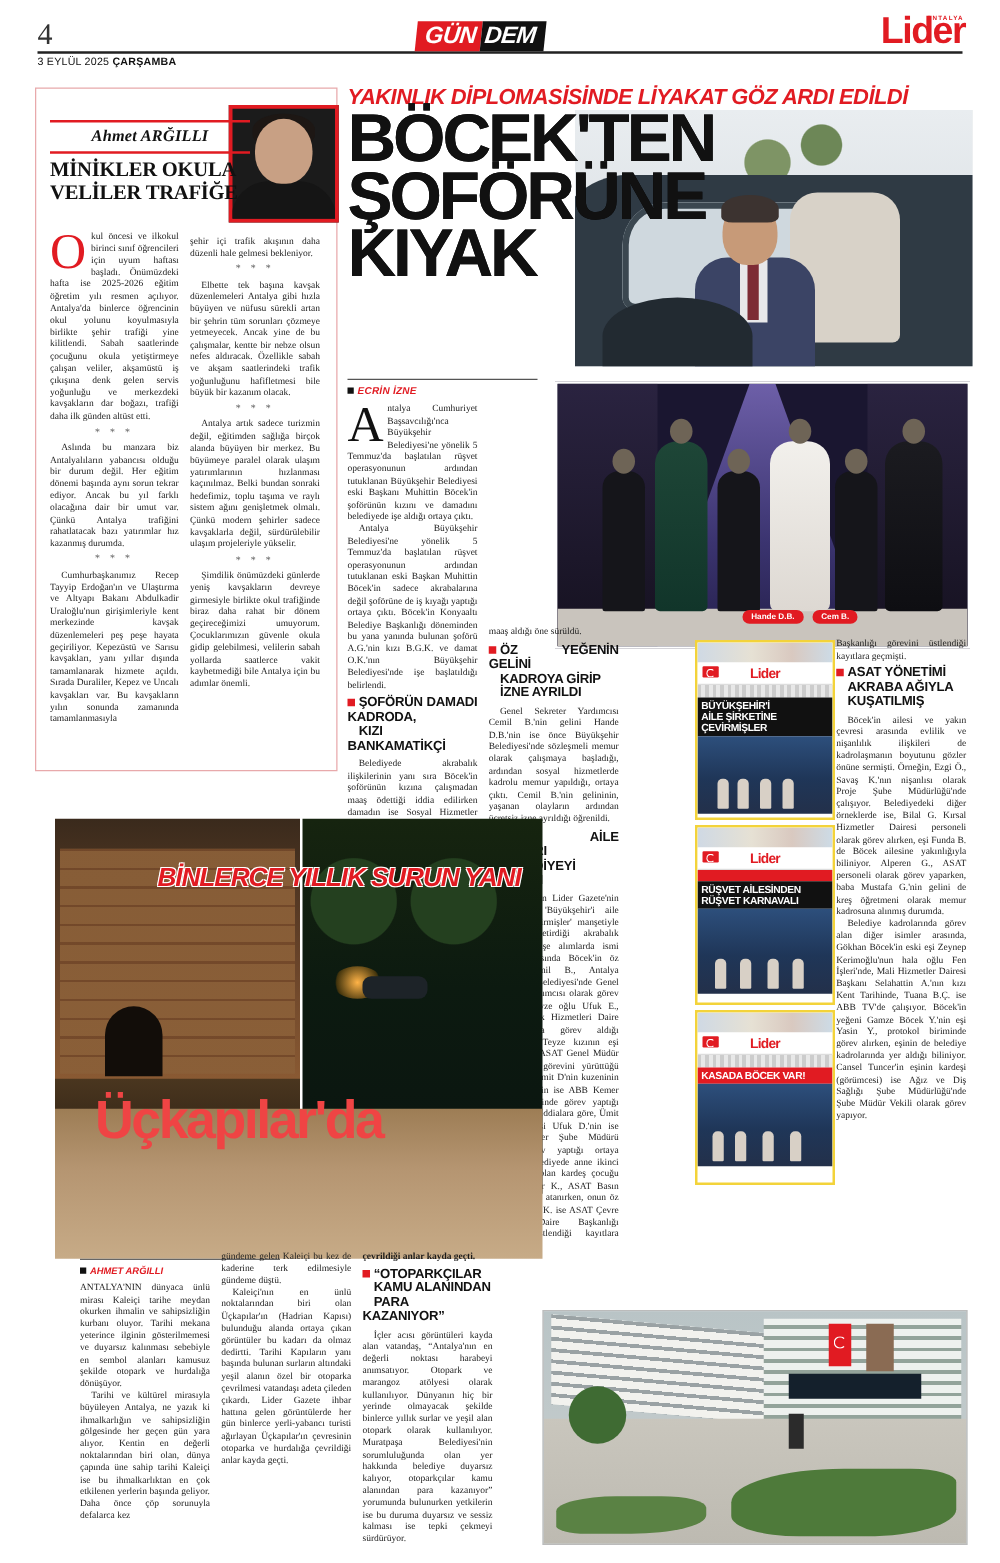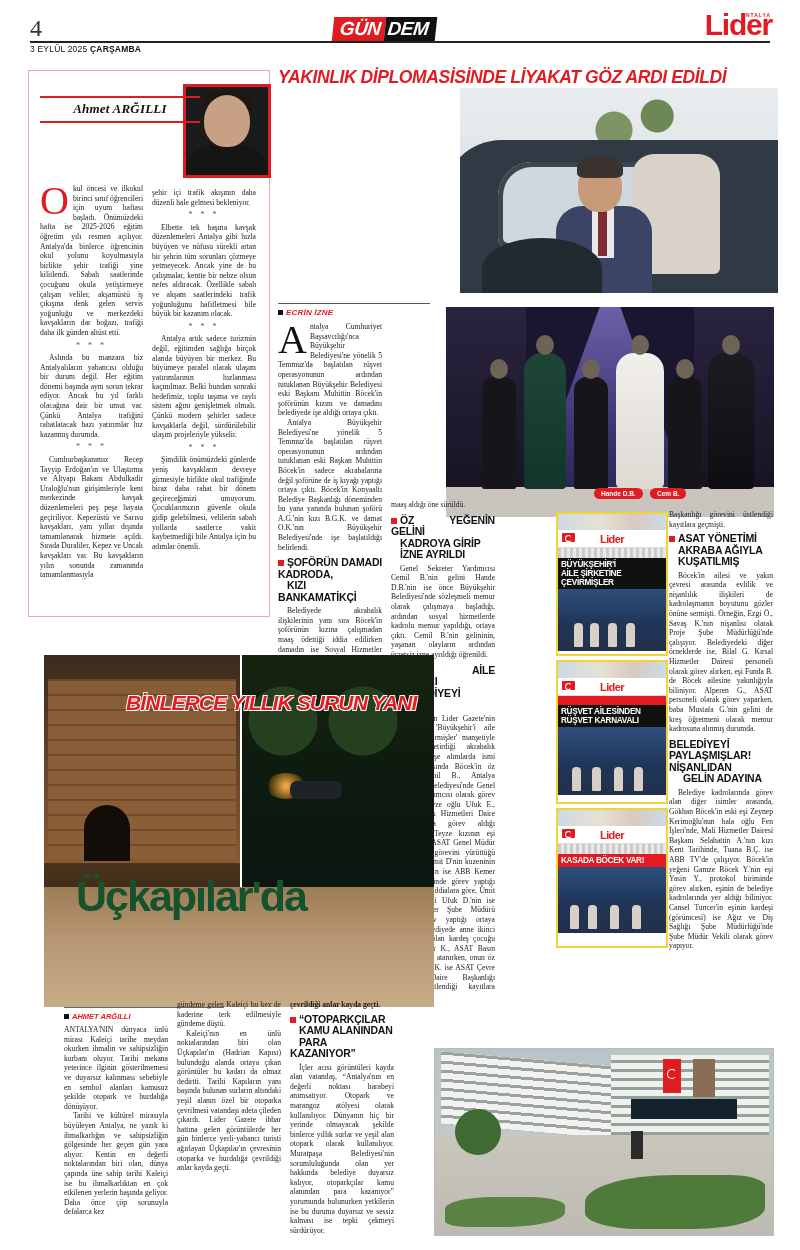--- a/index.html
+++ b/index.html
@@ -100,21 +100,21 @@
   .park-img-l{position:absolute;left:0;top:0;width:196px;height:300px;background:linear-gradient(180deg,#3a2a1c 0%,#6b452a 40%,#8a5a33 70%,#2b1f16 100%);overflow:hidden;}
   .park-img-l .wall{position:absolute;left:4px;top:24px;width:188px;height:180px;background:repeating-linear-gradient(0deg,#8a5f38 0 13px,#74492a 13px 15px);opacity:.95;}
   .park-img-l .arch{position:absolute;left:40px;top:150px;width:46px;height:56px;background:#120d09;border-radius:23px 23px 0 0;}
   .park-img-l .grnd{position:absolute;left:0;bottom:0;width:100%;height:92px;background:linear-gradient(180deg,#4a361f 0%,#20160f 100%);}
   .park-img-r{position:absolute;left:198px;top:0;width:192px;height:300px;background:linear-gradient(180deg,#16240f 0%,#0c1a10 45%,#0a1410 100%);overflow:hidden;}
   .park-img-r .glow{position:absolute;left:24px;top:118px;width:40px;height:26px;border-radius:50%;background:radial-gradient(circle,#ffb347 0%,rgba(255,140,0,.22) 70%,transparent 75%);}
   .park-img-r .car2{position:absolute;left:48px;top:126px;width:52px;height:18px;background:#1d2328;border-radius:7px;}
   .park-img-r .tree{position:absolute;top:0;width:70px;height:110px;background:radial-gradient(circle at 50% 60%,#24401f 0 34px,transparent 35px);}
   .park-img-b{position:absolute;left:0;top:232px;width:390px;height:120px;background:linear-gradient(180deg,#9d7d55 0%,#b59571 40%,#c7ab87 100%);}
   .park-hl1{position:absolute;left:82px;top:37px;width:316px;font-family:"Liberation Sans",sans-serif;font-weight:bold;font-style:italic;font-size:21px;line-height:21px;color:#e11b22;letter-spacing:-.9px;text-shadow:.8px .8px 0 #fff,-.8px -.8px 0 #fff,.8px -.8px 0 #fff,-.8px .8px 0 #fff;}
-  .park-hl2{position:absolute;left:32px;top:221px;width:356px;font-family:"Liberation Sans",sans-serif;font-weight:bold;font-size:43px;line-height:40px;color:#14532d;letter-spacing:-2px;}
+  .park-hl2{position:absolute;left:32px;top:221px;width:356px;font-family:"Liberation Sans",sans-serif;font-weight:bold;font-size:43px;line-height:40px;color:#ef4444;letter-spacing:-2px;}
   .park-sep{position:absolute;left:20px;top:352px;width:160px;height:1px;background:#666;}
   .park-by{position:absolute;left:20px;top:357px;font-family:"Liberation Sans",sans-serif;font-weight:bold;font-style:italic;font-size:7.5px;color:#e11b22;}
   .park-by .sq{display:inline-block;width:5px;height:5px;background:#111;margin-right:3px;}
   .pk-c1{position:absolute;left:20px;top:370px;width:104px;}
   .pk-c2{position:absolute;left:133px;top:345px;width:104px;}
   .pk-c3{position:absolute;left:246px;top:345px;width:104px;}
   .park-band{position:absolute;left:0;top:338px;width:390px;height:237px;background:#f2f0ea;z-index:-1;}
 
   
   .bld{position:absolute;left:434px;top:1048px;width:338px;height:186px;border:1px solid #bbb;overflow:hidden;background:#cfd6d8;}
@@ -153,20 +153,24 @@
   <div class="colbox"></div>
   <div class="col-photo">
     <div class="bg"></div>
     <div class="body"></div>
     <div class="hair"></div>
     <div class="face"></div>
   </div>
   <div class="byline-wrap">
     <div class="byline">Ahmet ARĞILLI</div>
   </div>
+  <div class="col-title">
+    <span>MİNİKLER OKULA</span><br>
+    <span>VELİLER TRAFİĞE</span>
+  </div>
   <div class="col-body-l body-txt">
     <p class="first"><span class="dropcap">O</span><span>kul öncesi ve ilkokul birinci sınıf öğrencileri için uyum haftası başladı. Önümüzdeki hafta ise 2025-2026 eğitim öğretim yılı resmen açılıyor. Antalya'da binlerce öğrencinin okul yolunu koyulmasıyla birlikte şehir trafiği yine kilitlendi. Sabah saatlerinde çocuğunu okula yetiştirmeye çalışan veliler, akşamüstü iş çıkışına denk gelen servis yoğunluğu ve merkezdeki kavşakların dar boğazı, trafiği daha ilk günden altüst etti.</span></p>
     <div class="dots">* * *</div>
     <p>Aslında bu manzara biz Antalyalıların yabancısı olduğu bir durum değil. Her eğitim dönemi başında aynı sorun tekrar ediyor. Ancak bu yıl farklı olacağına dair bir umut var. Çünkü Antalya trafiğini rahatlatacak bazı yatırımlar hız kazanmış durumda.</p>
     <div class="dots">* * *</div>
     <p>Cumhurbaşkanımız Recep Tayyip Erdoğan'ın ve Ulaştırma ve Altyapı Bakanı Abdulkadir Uraloğlu'nun girişimleriyle kent merkezinde kavşak düzenlemeleri peş peşe hayata geçiriliyor. Kepezüstü ve Sarısu kavşakları, yanı yıllar dışında tamamlanarak hizmete açıldı. Sırada Duraliler, Kepez ve Uncalı kavşakları var. Bu kavşakların yılın sonunda zamanında tamamlanmasıyla</p>
   </div>
   <div class="col-body-r body-txt">
     <p class="first">şehir içi trafik akışının daha düzenli hale gelmesi bekleniyor.</p>
     <div class="dots">* * *</div>
@@ -184,20 +188,25 @@
     <div class="window"></div>
     <div class="seat"></div>
     <div class="man-suit"></div>
     <div class="man-shirt"></div>
     <div class="man-tie"></div>
     <div class="man-head"></div>
     <div class="man-hair"></div>
     <div class="wheel"></div>
   </div>
   <div class="top-kicker">YAKINLIK DİPLOMASİSİNDE LİYAKAT GÖZ ARDI EDİLDİ</div>
+  <div class="headline">
+    <span class="ln">BÖCEK'TEN</span>
+    <span class="ln">ŞOFÖRÜNE</span>
+    <span class="ln">KIYAK</span>
+  </div>
   <div class="hl-rule"></div>
   <div class="reporter"><span class="sq"></span><span>ECRİN İZNE</span></div>
 
   <div class="wed">
     <div class="bgl"></div>
     <div class="bgr"></div>
     <div class="backdrop"></div>
     <div class="floor"></div>
     <div class="p" style="left:36px;">
         <div class="head" style="left:8px;top:-18px;"></div>
@@ -306,23 +315,20 @@
   </div>
 
   <div class="art-c3 body-txt"></div>
 
   <div class="art-c4 body-txt">
     <p class="first" style="margin-bottom:3px;">Başkanlığı görevini üstlendiği kayıtlara geçmişti.</p>
     <div class="kicker" style="margin:4px 0 3px 0;">
       <span class="sq"></span><span>ASAT YÖNETİMİ</span><br><span style="margin-left:9px;">AKRABA AĞIYLA</span><br><span style="margin-left:9px;">KUŞATILMIŞ</span>
     </div>
     <p>Böcek'in ailesi ve yakın çevresi arasında evlilik ve nişanlılık ilişkileri de kadrolaşmanın boyutunu gözler önüne sermişti. Örneğin, Ezgi Ö., Savaş K.'nın nişanlısı olarak Proje Şube Müdürlüğü'nde çalışıyor. Belediyedeki diğer örneklerde ise, Bilal G. Kırsal Hizmetler Dairesi personeli olarak görev alırken, eşi Funda B. de Böcek ailesine yakınlığıyla biliniyor. Alperen G., ASAT personeli olarak görev yaparken, baba Mustafa G.'nin gelini de kreş öğretmeni olarak memur kadrosuna alınmış durumda.</p>
-    <div class="kicker" style="margin:5px 0 3px 0;color:#111;">
-      <span>BELEDİYEYİ</span><br><span>PAYLAŞMIŞLAR!</span><br><span>NİŞANLIDAN</span><br><span style="margin-left:14px;">GELİN ADAYINA</span>
-    </div>
     <p>Belediye kadrolarında görev alan diğer isimler arasında, Gökhan Böcek'in eski eşi Zeynep Kerimoğlu'nun hala oğlu Fen İşleri'nde, Mali Hizmetler Dairesi Başkanı Selahattin A.'nın kızı Kent Tarihinde, Tuana B.Ç. ise ABB TV'de çalışıyor. Böcek'in yeğeni Gamze Böcek Y.'nin eşi Yasin Y., protokol biriminde görev alırken, eşinin de belediye kadrolarında yer aldığı biliniyor. Cansel Tuncer'in eşinin kardeşi (görümcesi) ise Ağız ve Diş Sağlığı Şube Müdürlüğü'nde Şube Müdür Vekili olarak görev yapıyor.</p>
   </div>
 
   <div class="park">
     <div class="park-band"></div>
     <div class="park-img-l">
       <div class="wall"></div>
       <div class="arch"></div>
       <div class="grnd"></div>
     </div>

